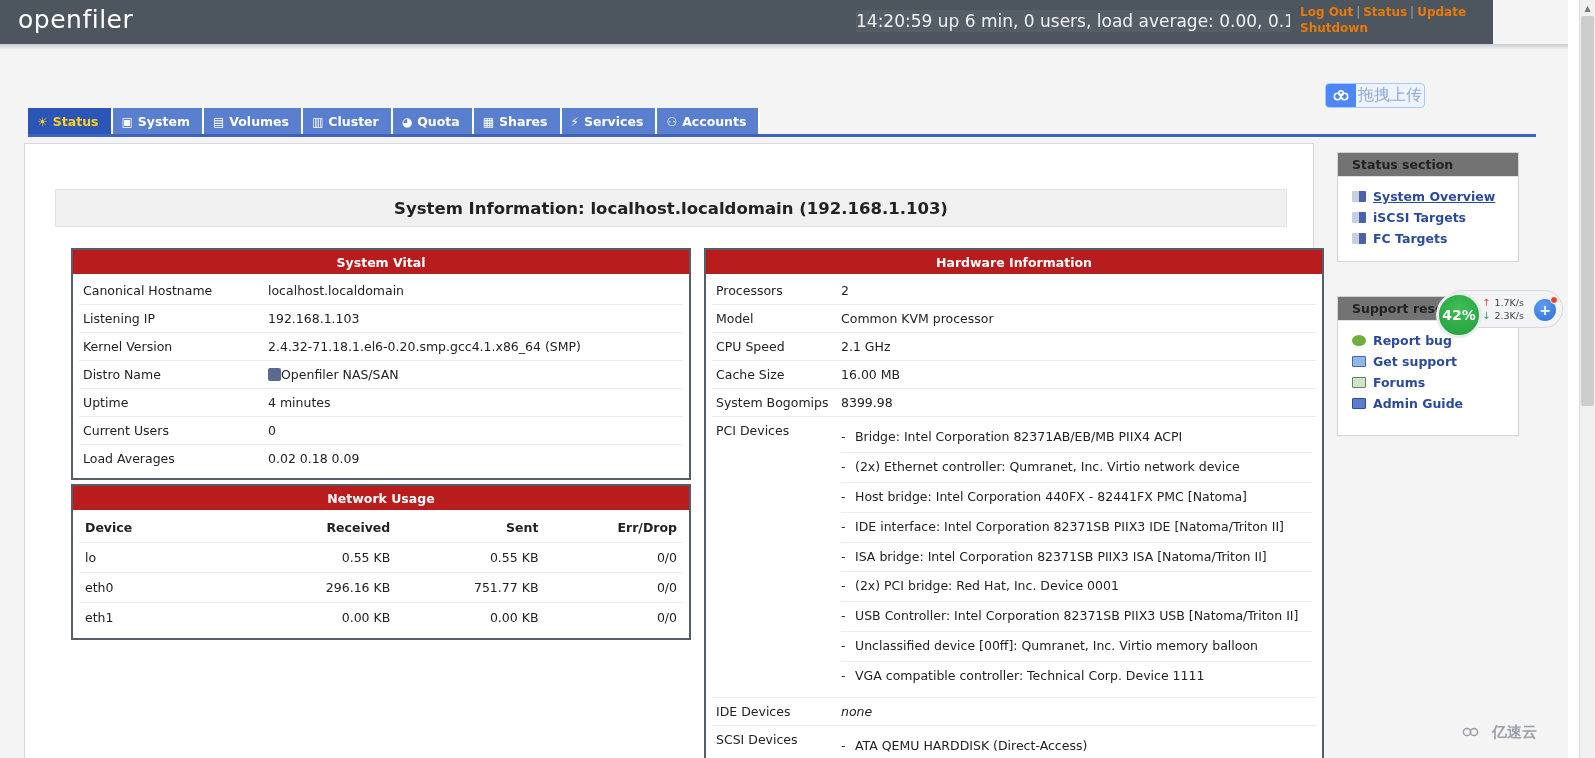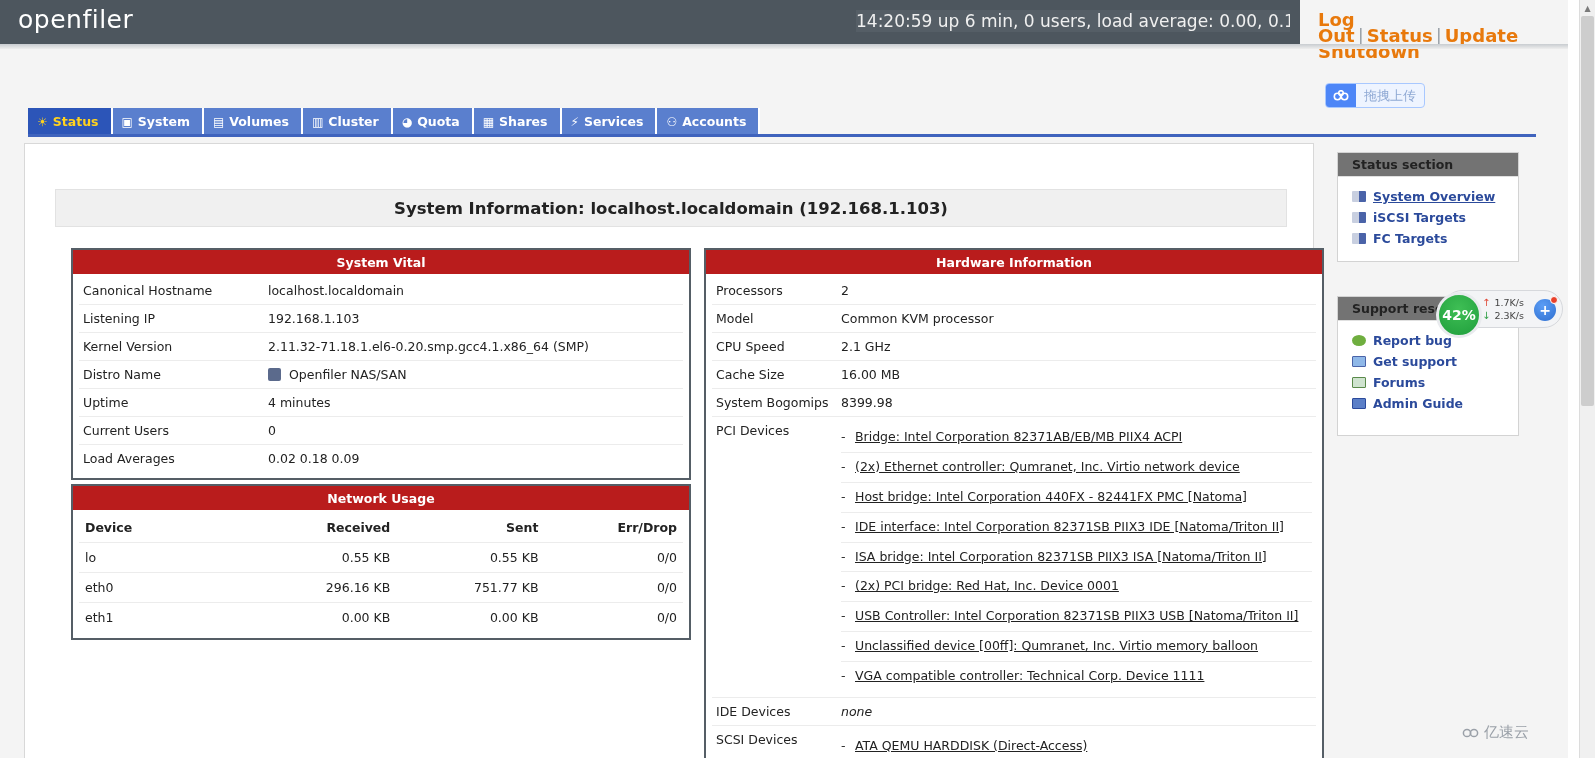--- a/index.html
+++ b/index.html
@@ -7,38 +7,38 @@
     margin: 0; padding: 0;
     width: 1595px; height: 758px;
     overflow: hidden;
     background: #ffffff;
     font-family: "DejaVu Sans", "Liberation Sans", sans-serif;
   }
   .page { position: relative; width: 1595px; height: 758px; background: #f4f4f4; }
 
   
   .topbar {
-    position: absolute; top: 0; left: 0; width: 1300px; height: 44px;
+    position: absolute; top: 0; left: 0; width: 1493px; height: 44px;
     background: #4d565e;
   }
   .logo {
     position: absolute; left: 18px; top: 5px;
     color: #ffffff; font-size: 25px; letter-spacing: .5px;
     font-family: "DejaVu Sans", "Liberation Sans", sans-serif;
     font-weight: 400;
   }
   .uptime-box {
     position: absolute; left: 856px; top: 10px; width: 434px; height: 22px;
     background: #555e66;
     color: #f0f0f0; font-size: 17px; line-height: 22px; text-align: center;
     white-space: nowrap; overflow: hidden;
   }
   .toplinks {
-    position: absolute; left: 1300px; top: 12px; width: 230px;
-    font-size: 18px; font-weight: bold; line-height: 16px; margin-left: 18px;
+    position: absolute; left: 1300px; top: 4px; width: 230px;
+    font-size: 12px; font-weight: bold; line-height: 16px;
   }
   .toplinks a { color: #e8790c; text-decoration: none; }
   .toplinks .sep { color: #9aa1a8; padding: 0 3px; font-weight: normal; }
 
   .header-shadow {
     position: absolute; top: 44px; left: 0; width: 1568px; height: 5px;
     background: linear-gradient(#c8ccd0, #eeeeee);
   }
 
   
@@ -47,21 +47,21 @@
     width: 100px; height: 25px; border-radius: 4px;
     border: 1px solid #a8c8ff; background: #eef4ff;
     display: flex; align-items: center; overflow: hidden;
   }
   .upload-pill .up-icon {
     width: 30px; height: 100%; background: #4d86f7;
     display: flex; align-items: center; justify-content: center;
     color: #fff; font-size: 13px;
   }
   .upload-pill .up-label {
-    flex: 1; text-align: center; color: #8fa9d4; font-size: 13px;
+    flex: 1; text-align: center; color: #8fa9d4; font-size: 16px;
   }
 
   
   .tabbar {
     position: absolute; left: 28px; top: 107px; height: 28px;
     display: flex; align-items: flex-end;
   }
   .tab {
     height: 27px; display: flex; align-items: center; gap: 5px;
     padding: 0 12px 0 9px;
@@ -104,21 +104,21 @@
     border-bottom: 1px solid #ececec; vertical-align: top;
   }
   table.kv tr:last-child td { border-bottom: none; }
   td.k { width: 185px; color: #333; }
   td.v { color: #222; }
   td.v.ital { font-style: italic; }
 
   
   #card-vital { left: 46px; top: 104px; width: 620px; }
   #card-vital td.k { width: 185px; }
-  .distro { display: flex; align-items: center; gap: 8px; }
+  .distro { display: flex; align-items: center; }
   .distro .swatch {
     width: 13px; height: 13px; background: #5b6a8c; border-radius: 2px;
     display: inline-block;
   }
 
   
   #card-net { left: 46px; top: 340px; width: 620px; }
   table.net { width: 100%; border-collapse: collapse; }
   table.net th {
     font-size: 12.5px; font-weight: bold; color: #222;
@@ -128,21 +128,21 @@
     font-size: 12.5px; color: #222; padding: 7px 6px;
     border-bottom: 1px solid #ececec;
   }
   table.net tr:last-child td { border-bottom: none; }
   .col-dev { text-align: left; width: 28%; }
   .col-num { text-align: right; }
 
   
   #card-hw { left: 679px; top: 104px; width: 620px; height: 520px; overflow: hidden; }
   #card-hw td.k { width: 125px; }
-  ul.devlist { margin: 0; padding: 0; list-style: none; text-decoration: underline; }
+  ul.devlist { margin: 0; padding: 0; list-style: none; }
   ul.devlist li {
     font-size: 12.5px; color: #222; padding: 6px 2px 6px 14px;
     border-bottom: 1px solid #ececec; position: relative; line-height: 1.35;
   }
   ul.devlist li:last-child { border-bottom: none; }
   ul.devlist li:before {
     content: "-"; position: absolute; left: 0px; top: 6px; color: #333;
   }
   td.v-list { padding: 0 4px 0 8px; }
 
@@ -201,22 +201,22 @@
   }
   .plus-dot {
     position: absolute; right: 4px; top: 5px;
     width: 8px; height: 8px; border-radius: 50%; background: #e8402a;
     border: 1px solid #fff;
   }
 
   
   .watermark {
     position: absolute; left: 1462px; top: 723px;
-    display: flex; align-items: flex-end; gap: 4px;
-    color: #9aa0a8; font-size: 15px; font-weight: normal;
+    display: flex; align-items: flex-start; gap: 12px;
+    color: #9aa0a8; font-size: 15px; font-weight: bold;
   }
   .wm-cloud { font-size: 15px; color: #9aa0a8; }
 
   
   .scrollbar {
     position: absolute; right: 0; top: 0; width: 16px; height: 758px;
     background: #f0f0f0; border-left: 1px solid #dcdcdc;
   }
   .sb-arrow {
     position: absolute; top: 0; left: 0; width: 15px; height: 16px;
@@ -306,21 +306,21 @@
               <tr>
             <td class="k">Canonical Hostname</td>
             <td class="v">localhost.localdomain</td>
           </tr>
           <tr>
             <td class="k">Listening IP</td>
             <td class="v">192.168.1.103</td>
           </tr>
           <tr>
             <td class="k">Kernel Version</td>
-            <td class="v">2.11.32-71.18.1.el6-0.20.smp.gcc4.1.x86_64 (SMP)</td>
+            <td class="v">2.4.32-71.18.1.el6-0.20.smp.gcc4.1.x86_64 (SMP)</td>
           </tr>
           <tr>
             <td class="k">Distro Name</td>
             <td class="v">
               <span class="distro">
                 <span class="swatch"></span>
                 <span>Openfiler NAS/SAN</span>
               </span>
             </td>
           </tr>

